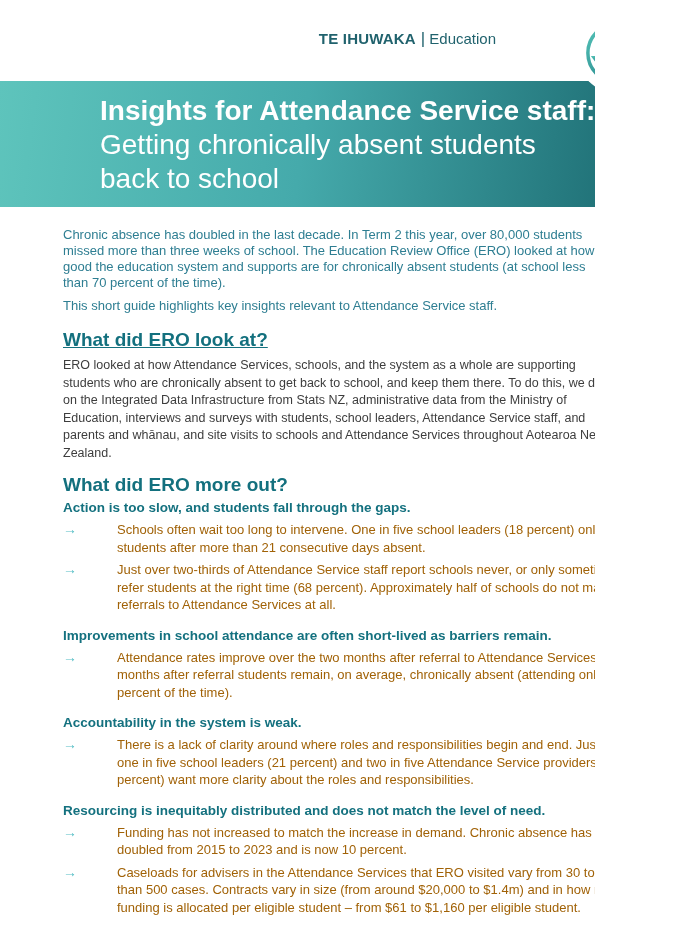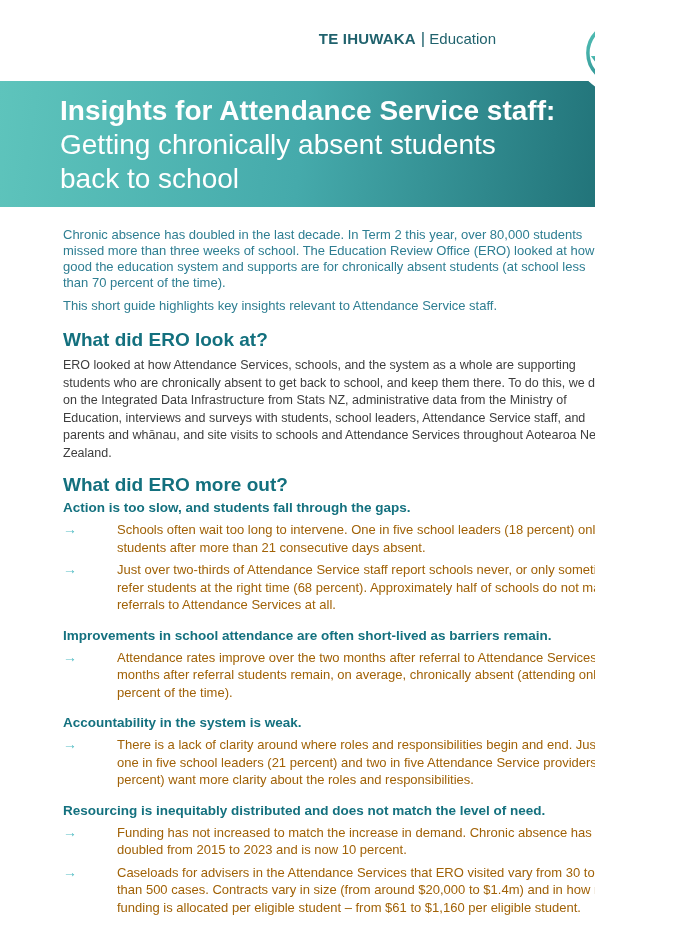--- a/index.html
+++ b/index.html
@@ -21,32 +21,32 @@
     display:flex; align-items:center; justify-content:center;
   }
 
   
   .banner {
     position:absolute; top:81px; left:0; width:673px; height:126px;
     background:linear-gradient(97deg, #5ec4bc 0%, #45aaab 45%, #1a track 0%, #19666d 100%);
     background:linear-gradient(97deg, #5ec4bc 0%, #45aaab 45%, #19666d 100%);
     z-index:1;
   }
-  .banner h1 { margin:0; padding:13px 0 0 60px; font-size:28px; line-height:34px; font-weight:400; color:#ffffff; }
+  .banner h1 { margin:0; padding:13px 0 0 100px; font-size:28px; line-height:34px; font-weight:400; color:#ffffff; }
   .banner h1 .t1 { display:block; font-weight:700; }
   .banner h1 .t2, .banner h1 .t3 { display:block; font-weight:400; }
 
   
   .content { position:absolute; top:207px; left:63px; width:580px; }
   p { margin:0; }
   .intro { color:#2e7e92; font-size:13px; line-height:16px; width:532px; }
   .intro.first { margin-top:20px; }
   .intro.second { margin-top:7px; }
   h2 { margin:0; color:#13707e; font-size:19px; line-height:22px; font-weight:600; }
-  .h2-look { margin-top:15px; }
+  .h2-look { margin-top:15px;text-decoration:underline; }
   .h2-find { margin-top:12px; }
   .body-p { margin-top:6px; color:#3d3d3d; font-size:12.5px; line-height:17.5px; width:560px; }
   h3 { margin:13px 0 0 0; color:#14717f; font-size:13.5px; line-height:17px; font-weight:700; }
   h3.first { margin-top:3px; }
   .bullet { display:flex; margin-top:5px; width:580px; }
   .arrow { flex:none; width:22px; color:#56bec6; font-size:14px; line-height:17.5px; }
   .bullet p { flex:1; color:#a16207; font-size:13px; line-height:17.5px;margin-left:32px; }
 </style>
 </head>
 <body>

